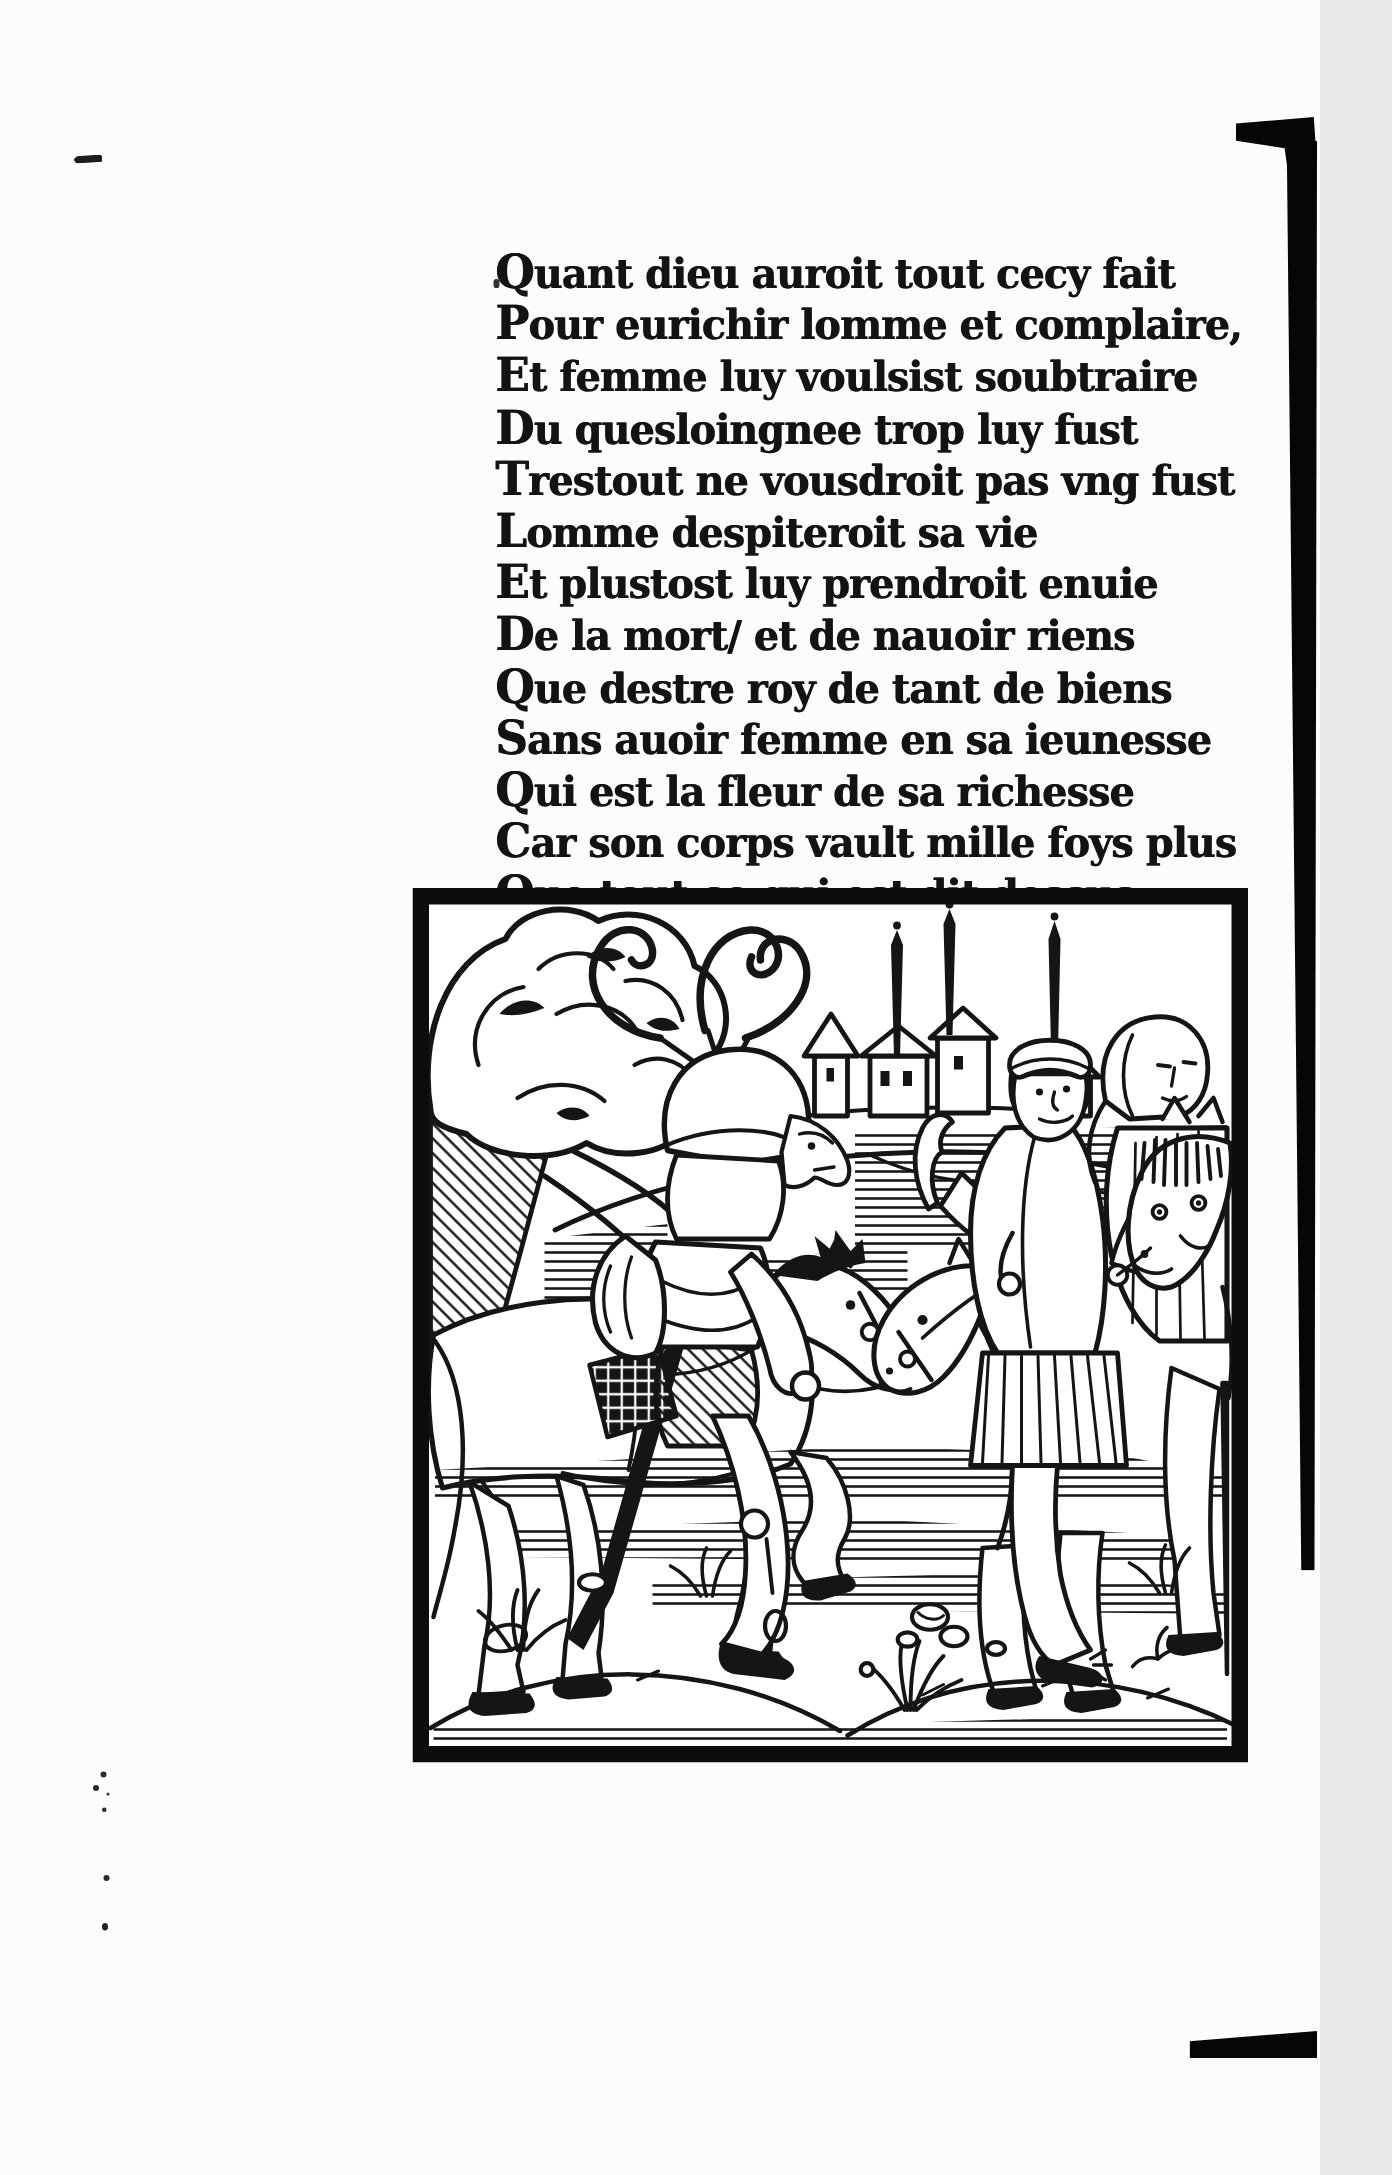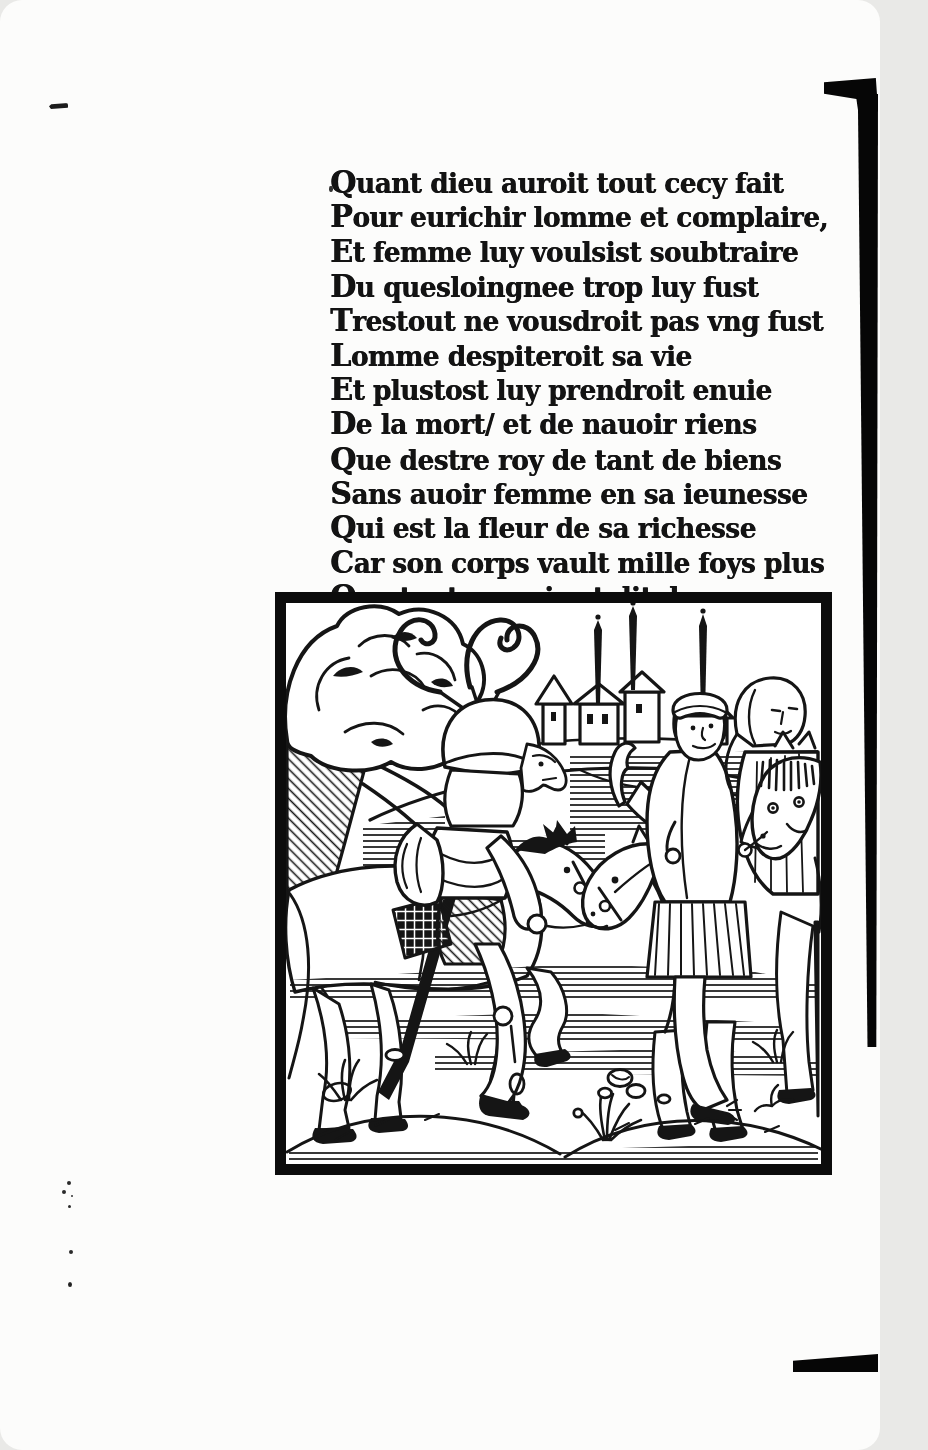--- a/index.html
+++ b/index.html
@@ -1,21 +1,20 @@
 <!DOCTYPE html>
 <html><head>
 <meta charset="utf-8">
 <style>
   html,body{margin:0;padding:0;}
   body{width:928px;height:1450px;overflow:hidden;background:#e9e9e7;}
   .page{
     position:relative;width:880px;height:1450px;
     background:#fcfcfb;
     font-family:"DejaVu Serif","Liberation Serif",serif;
-    border-radius:22px;
   }
   
   .poem{
     position:absolute;left:330px;top:166px;width:460px;
     font-size:26.5px;line-height:32.2px;font-weight:700;
     color:#131313;letter-spacing:-0.6px;white-space:nowrap;
     text-shadow:0.5px 0 0 #131313;
     transform:scaleY(1.04);transform-origin:top left;
   }
   .poem-line::first-letter{font-size:1.14em;}

